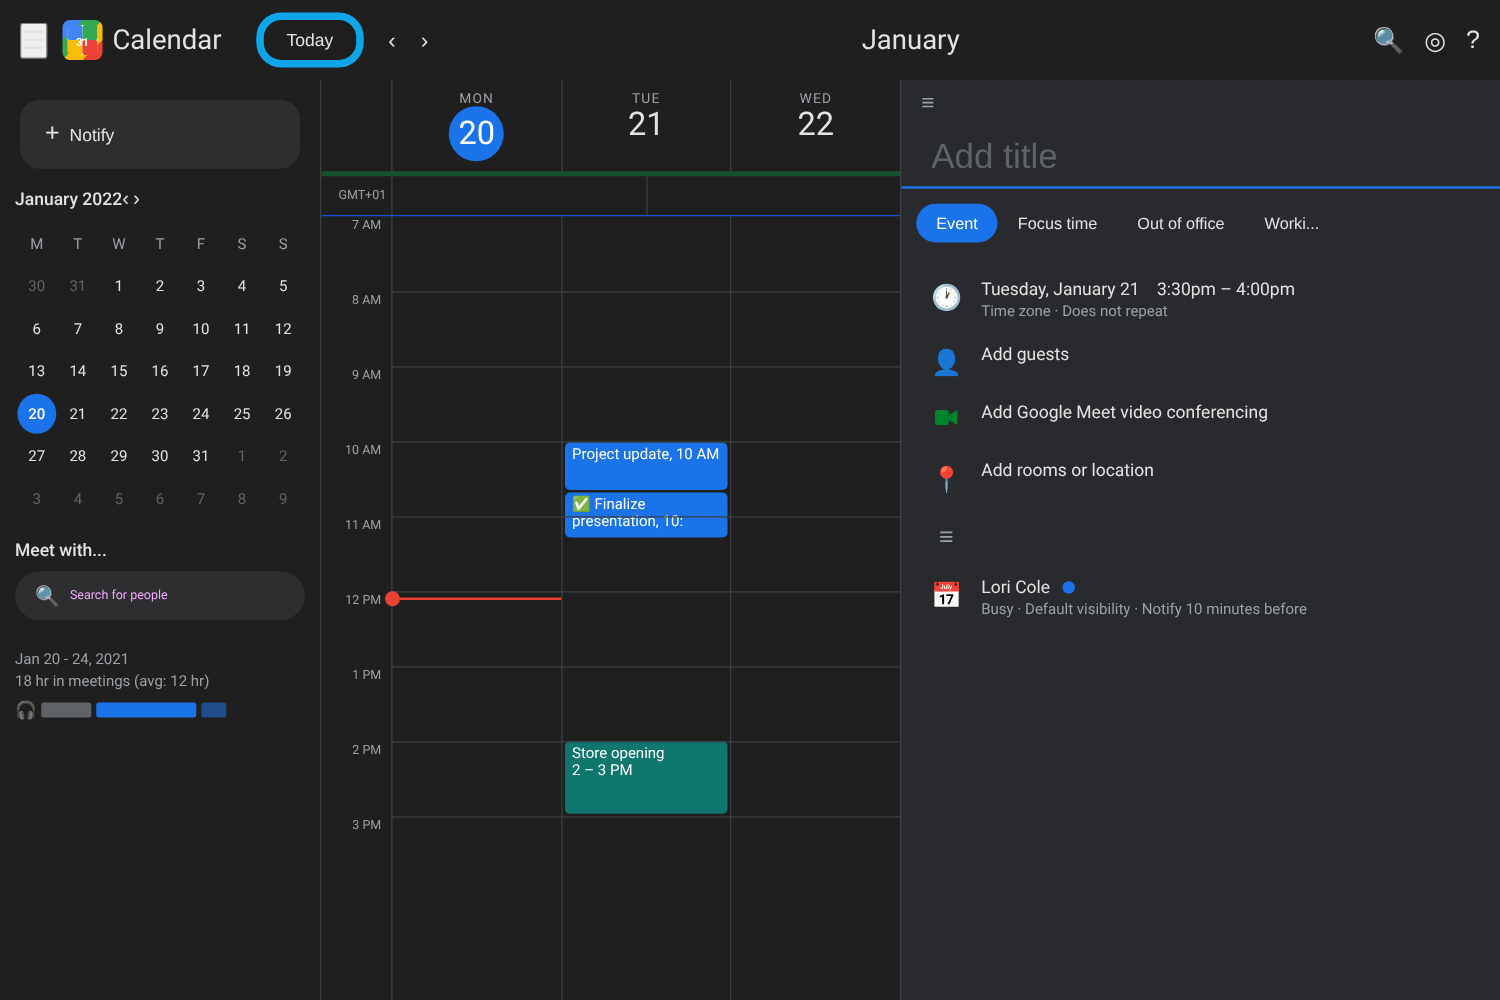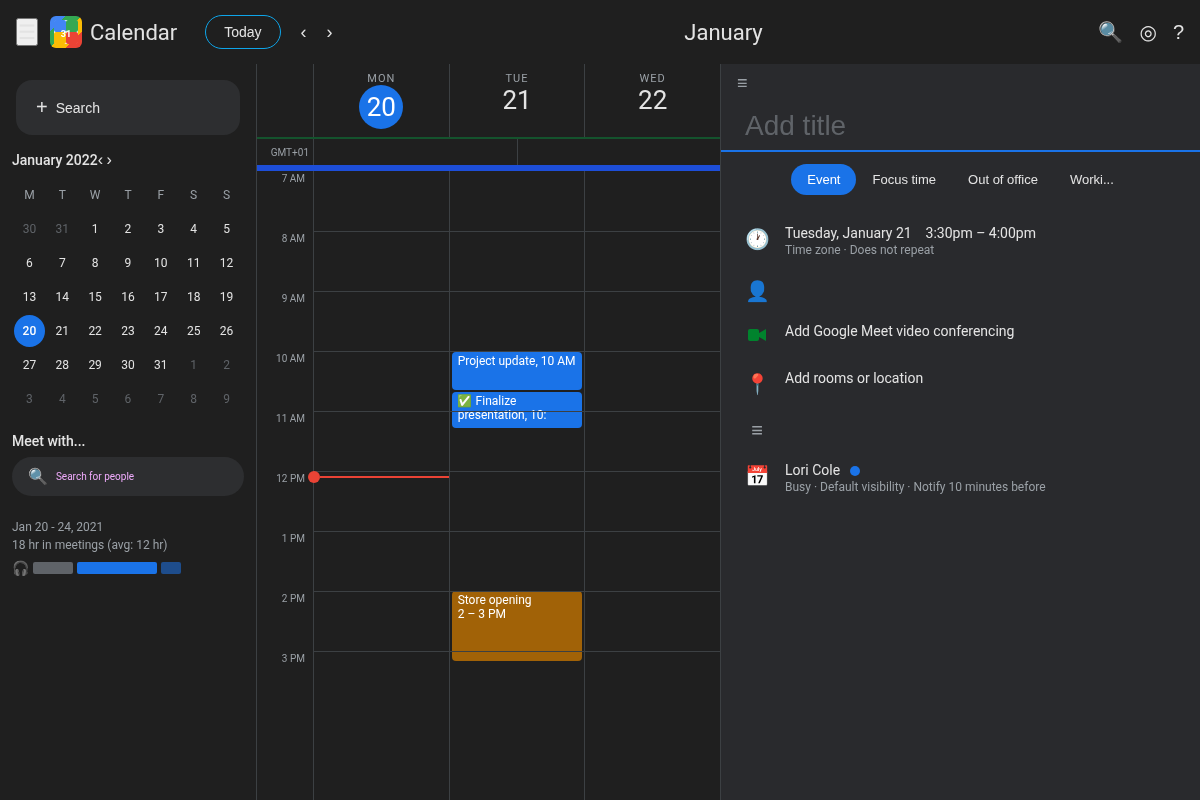--- a/index.html
+++ b/index.html
@@ -29,21 +29,21 @@
     .logo-wrapper { display: flex; align-items: center; gap: 8px; }
     .logo-icon {
       width: 32px; height: 32px;
       background: linear-gradient(135deg, #4285f4 25%, #34a853 25%, #34a853 50%, #fbbc05 50%, #fbbc05 75%, #ea4335 75%);
       border-radius: 6px;
       display: flex; align-items: center; justify-content: center;
       font-weight: bold; font-size: 14px; color: white;
     }
     .app-title { font-size: 22px; color: #e3e3e3; font-weight: 400; }
     .today-btn {
-      border: 1px solid #0ea5e9;
+      border: 6px solid #0ea5e9;
       border-radius: 20px;
       padding: 8px 18px;
       background: transparent;
       color: #e3e3e3;
       font-size: 14px;
       cursor: pointer;
       margin-left: 16px;
     }
     .nav-arrows { display: flex; gap: 4px; align-items: center; }
     .nav-arrow-btn {
@@ -144,21 +144,21 @@
       background: #1f1f1f;
       display: flex;
       flex-direction: column;
       overflow: hidden;
       border-left: 1px solid #3c4043;
     }
 
     
     .cal-header {
       display: flex;
-      border-bottom: 2px solid #14532d;
+      border-bottom: 4px solid #14532d;
       flex-shrink: 0;
     }
     .cal-header-gutter { width: 56px; flex-shrink: 0; }
     .cal-day-col {
       flex: 1;
       text-align: center;
       padding: 8px 4px;
       border-left: 1px solid #3c4043;
     }
     .cal-day-label { font-size: 11px; color: #9aa0a6; text-transform: uppercase; letter-spacing: 1px; }
@@ -169,21 +169,21 @@
       width: 44px; height: 44px;
       display: flex; align-items: center; justify-content: center;
       margin: 0 auto;
       font-size: 26px;
       color: white;
     }
 
     
     .allday-row {
       display: flex;
-      border-bottom: 6px solid #1d4ed8;
+      border-bottom: 1px solid #1d4ed8;
       flex-shrink: 0;
       min-height: 32px;
     }
     .allday-gutter {
       width: 56px; flex-shrink: 0;
       font-size: 10px; color: #9aa0a6;
       display: flex; align-items: center; justify-content: flex-end;
       padding-right: 4px;
     }
     .allday-col { flex: 1; border-left: 1px solid #3c4043; position: relative; padding: 2px; }
@@ -279,22 +279,21 @@
       background: transparent;
       color: #5eead4;
       font-size: 28px;
       padding: 8px 24px;
       outline: none;
       width: 100%;
     }
     .panel-title-input::placeholder { color: #5f6368; }
     .event-type-tabs {
       display: flex; gap: 0;
-      padding: 12px 28px;
-      justify-content: center;
+      padding: 12px 12px;
     }
     .event-tab {
       padding: 8px 16px;
       border-radius: 20px;
       font-size: 13px;
       cursor: pointer;
       background: transparent;
       border: none;
       color: #e3e3e3;
     }
@@ -362,21 +361,21 @@
     <button class="nav-icon-btn">◎</button>
     <button class="nav-icon-btn">?</button>
   </div>
 </div>
 
 <div class="main-body">
 
   <div class="sidebar">
     <button class="create-btn">
       <span class="plus">+</span>
-      <span>Search</span>
+      <span>Notify</span>
     </button>
 
     <div class="mini-cal">
       <div class="mini-cal-header">
         <span class="mini-cal-title">January 2022</span>
         <div>
           <button class="mini-cal-nav">‹</button>
           <button class="mini-cal-nav">›</button>
         </div>
       </div>
@@ -533,21 +532,21 @@
         <div class="grid-col" style="position:relative;">
 
           <div class="cal-event" style="top:181px; height:38px; background:#1a73e8; color:white;">
             Project update, 10 AM
           </div>
 
           <div class="cal-event" style="top:221px; height:36px; background:#1a73e8; color:white;">
             ✅ Finalize presentation, 10:
           </div>
 
-          <div class="cal-event" style="top:420px; height:70px; background:#a16207; color:white;">
+          <div class="cal-event" style="top:420px; height:58px; background:#0f766e; color:white;">
             Store opening<br>2 – 3 PM
           </div>
         </div>
 
         <div class="grid-col" style="position:relative;">
         </div>
       </div>
     </div>
   </div>
 
@@ -567,20 +566,23 @@
       <div class="detail-row">
         <span class="detail-icon">🕐</span>
         <div class="detail-content">
           <div class="detail-main">Tuesday, January 21&nbsp;&nbsp;&nbsp;&nbsp;3:30pm – 4:00pm</div>
           <div class="detail-sub">Time zone · Does not repeat</div>
         </div>
       </div>
 
       <div class="detail-row">
         <span class="detail-icon">👤</span>
+        <div class="detail-content">
+          <div class="detail-action">Add guests</div>
+        </div>
       </div>
 
       <div class="detail-row">
         <span class="detail-icon">
           <svg width="20" height="20" viewBox="0 0 20 20">
             <rect width="20" height="20" rx="3" fill="transparent"></rect>
             <rect x="1" y="4" width="11" height="12" rx="2" fill="#00832d"></rect>
             <polygon points="12,8 19,4 19,16 12,12" fill="#00832d"></polygon>
           </svg>
         </span>

